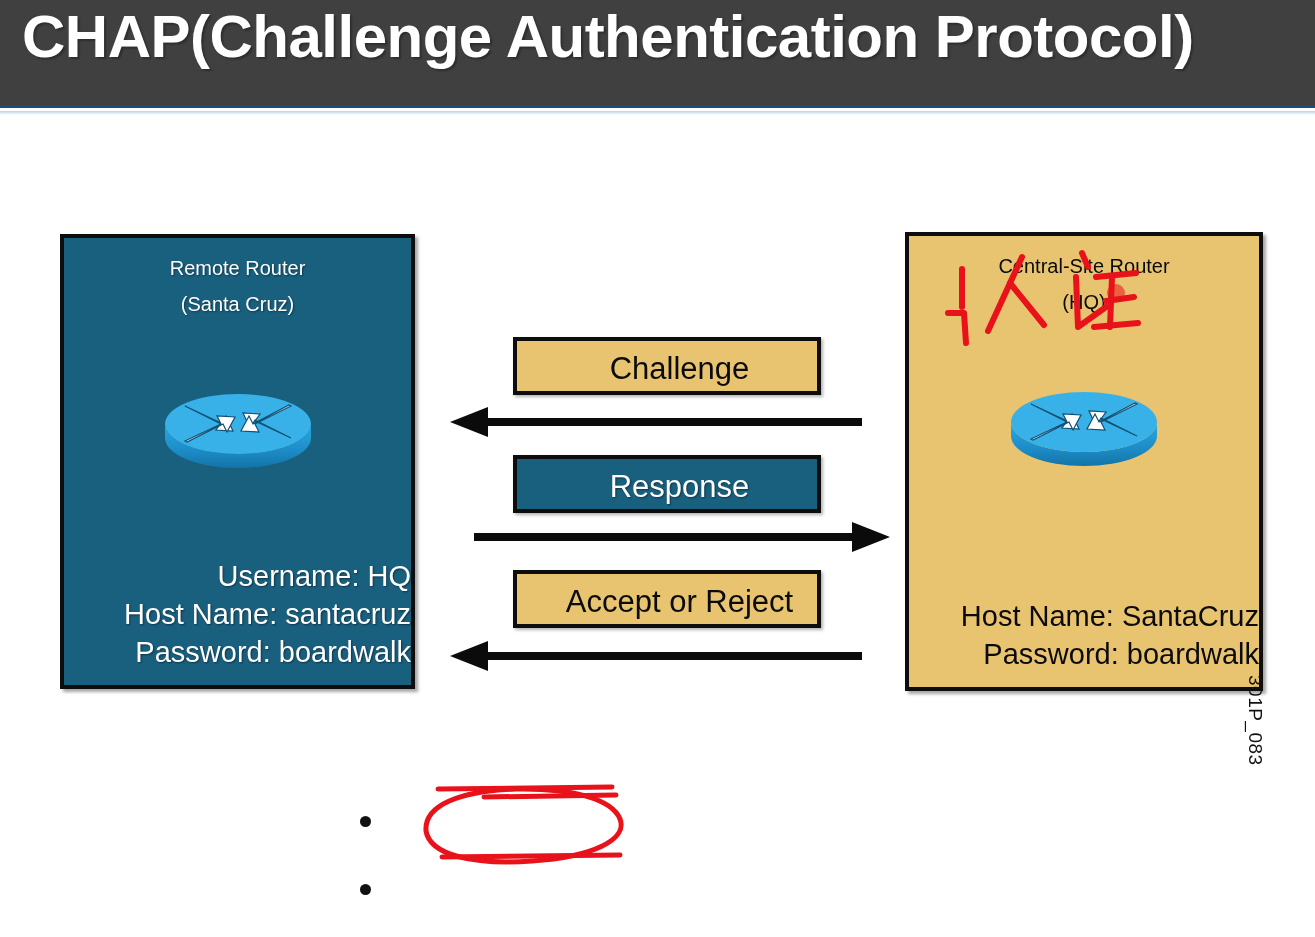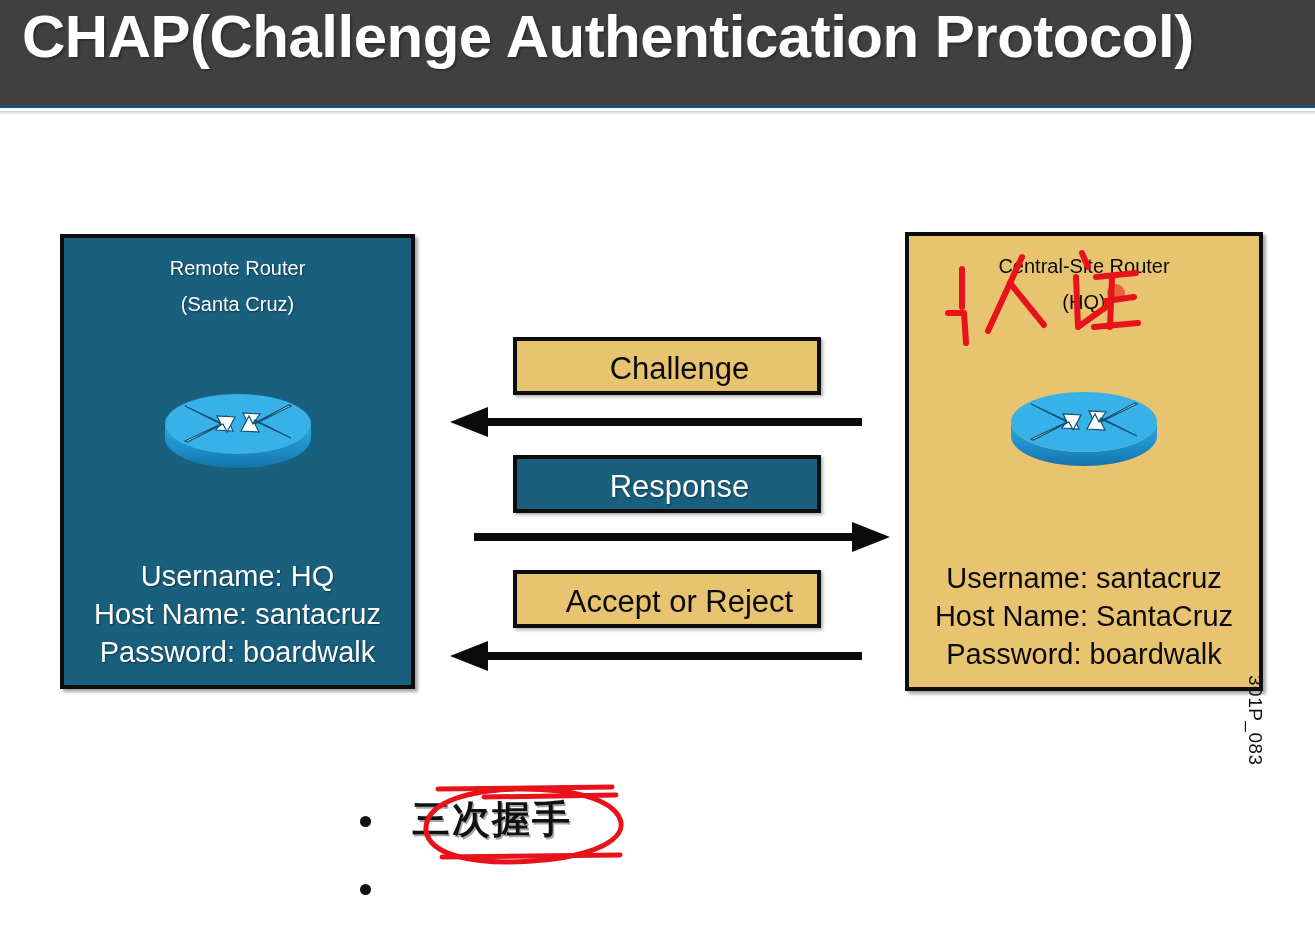--- a/index.html
+++ b/index.html
@@ -81,21 +81,21 @@
     line-height: 36px;
     white-space: pre-line;
   }
   #remote-router-box .router-title { color: #ffffff; text-shadow: 1px 1px 2px rgba(0,0,0,0.45); }
   #central-router-box .router-title { color: #0b0b0b; }
 
   .router-creds {
     position: absolute;
     left: 0; right: 0;
     bottom: 14px;
-    text-align: center;
+    text-align: right;
     font-size: 29px;
     line-height: 38px;
   }
   #remote-router-box .router-creds { color: #ffffff; text-shadow: 1px 1px 2px rgba(0,0,0,0.45); }
   #central-router-box .router-creds { color: #0b0b0b; }
   .cred-line { display: block; }
 
   
   .router-icon {
     position: absolute;
@@ -249,21 +249,20 @@
         <g fill="#ffffff" stroke="#0e4f73" stroke-width="1.2">
           <path d="M22,30 L58,48 L63,40 L70,55 L53,54 L58,47 L22,30 Z"></path>
           <path d="M128,62 L92,44 L87,52 L80,37 L97,38 L92,45 L128,62 Z"></path>
           <path d="M22,65 L58,48 L54,40 L72,41 L64,56 L60,48 L24,66 Z"></path>
           <path d="M128,30 L92,48 L96,56 L78,55 L86,40 L90,48 L126,29 Z"></path>
         </g>
       </svg>
     </div>
 
     <div class="router-creds">
-      <span class="cred-line">Username: santacruz</span>
       <span class="cred-line">Host Name: SantaCruz</span>
       <span class="cred-line">Password: boardwalk</span>
     </div>
   </div>
 
 
   <div class="msg-box gold" id="msg-challenge">Challenge</div>
 
   <div class="msg-box gold" id="msg-accept">Accept or Reject</div>
 
@@ -286,21 +285,20 @@
   <div class="flow-arrow" style="left:450px; top:526px; width:420px; height:30px;">
     <svg width="420" height="30" viewBox="0 0 420 30" xmlns="http://www.w3.org/2000/svg">
       <polygon points="0,15 38,0 38,30" fill="#0b0b0b"></polygon>
       <rect x="36" y="11" width="376" height="8" fill="#0b0b0b"></rect>
     </svg>
   </div>
 
   <div id="bullet-list">
     <div class="bullet-row" id="bullet-row-1">
       <span class="bullet-dot"></span>
-      <span class="bullet-text">三次握手</span>
     </div>
     <div class="bullet-row" id="bullet-row-2">
       <span class="bullet-dot"></span>
     </div>
   </div>
 
   <div class="annotation" id="annotation-renzheng">
     <svg width="250" height="120" viewBox="0 0 250 120" xmlns="http://www.w3.org/2000/svg">
       <g stroke="#E8121A" stroke-width="6" fill="none" stroke-linecap="round" stroke-linejoin="round">
 

